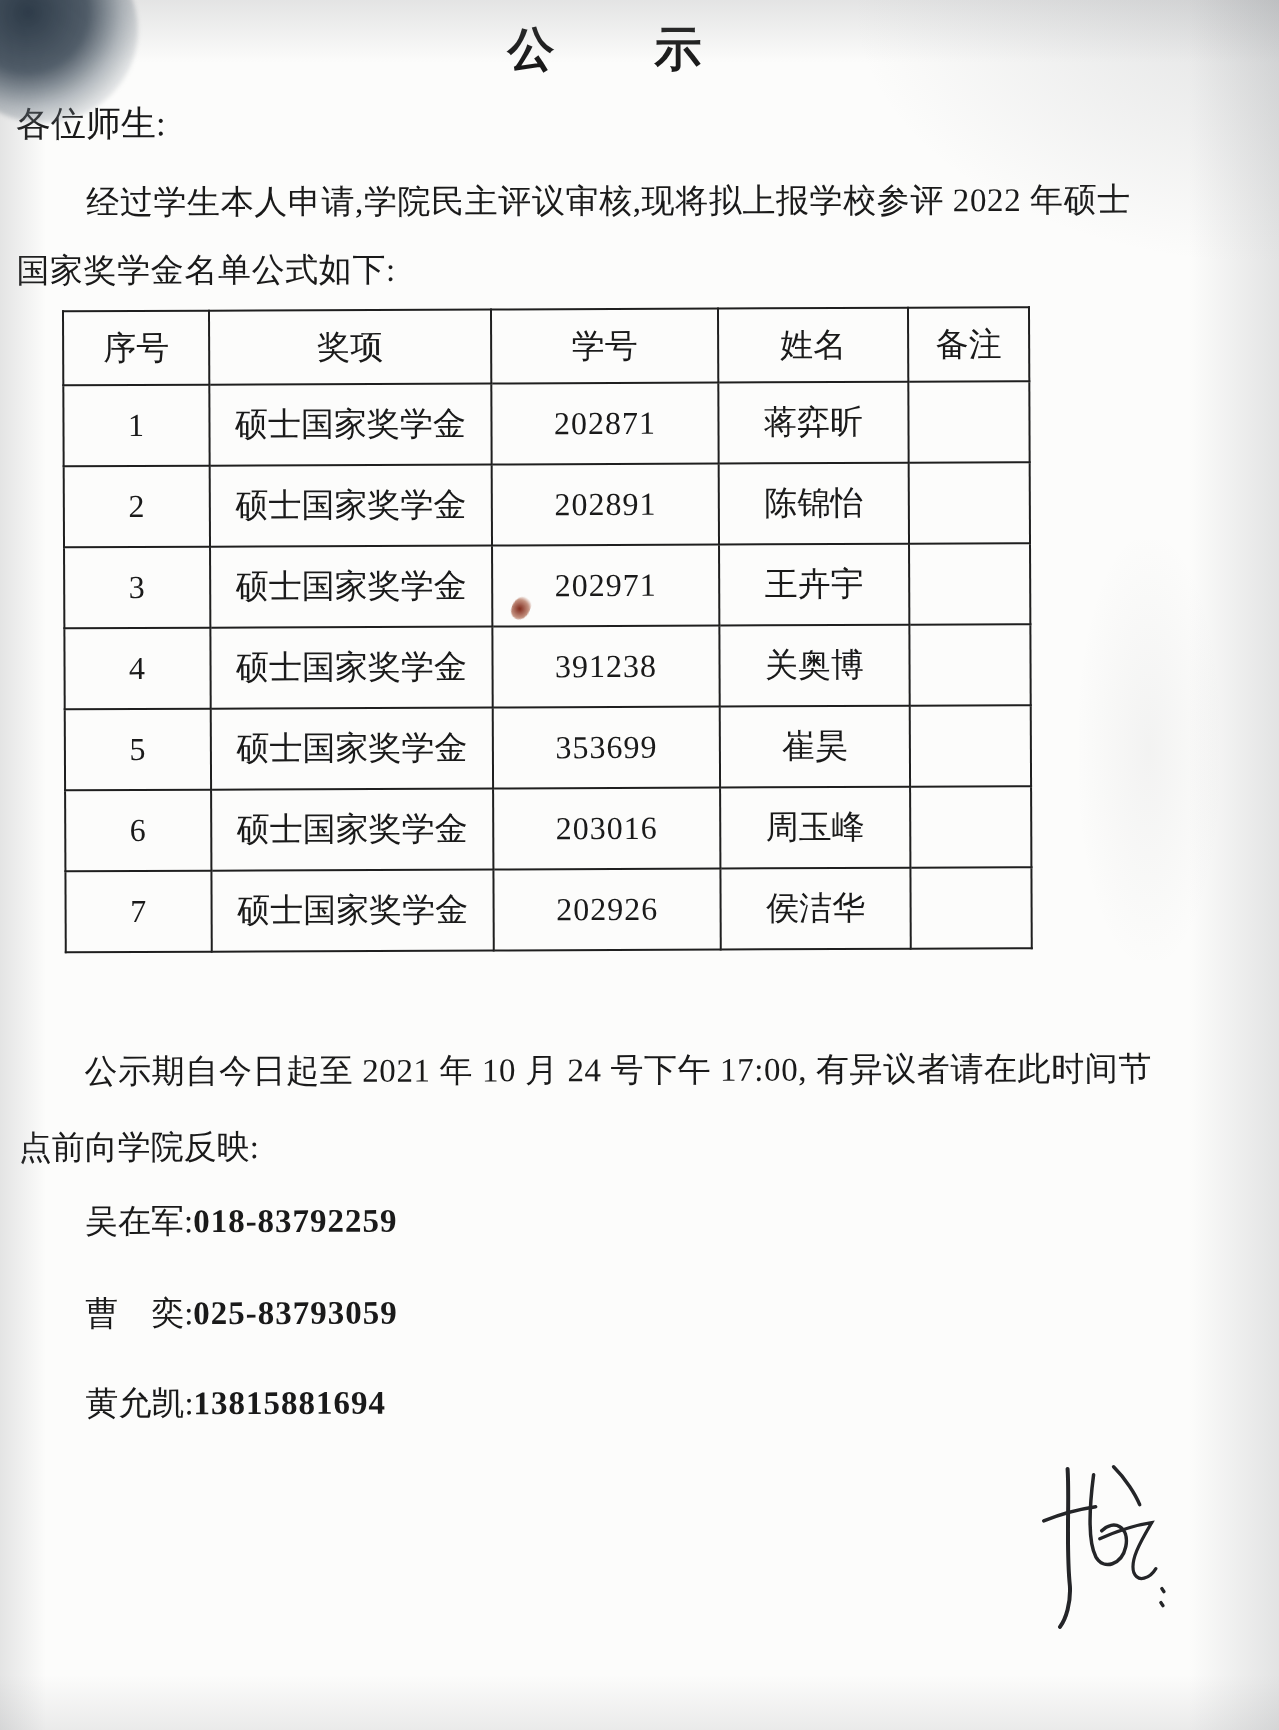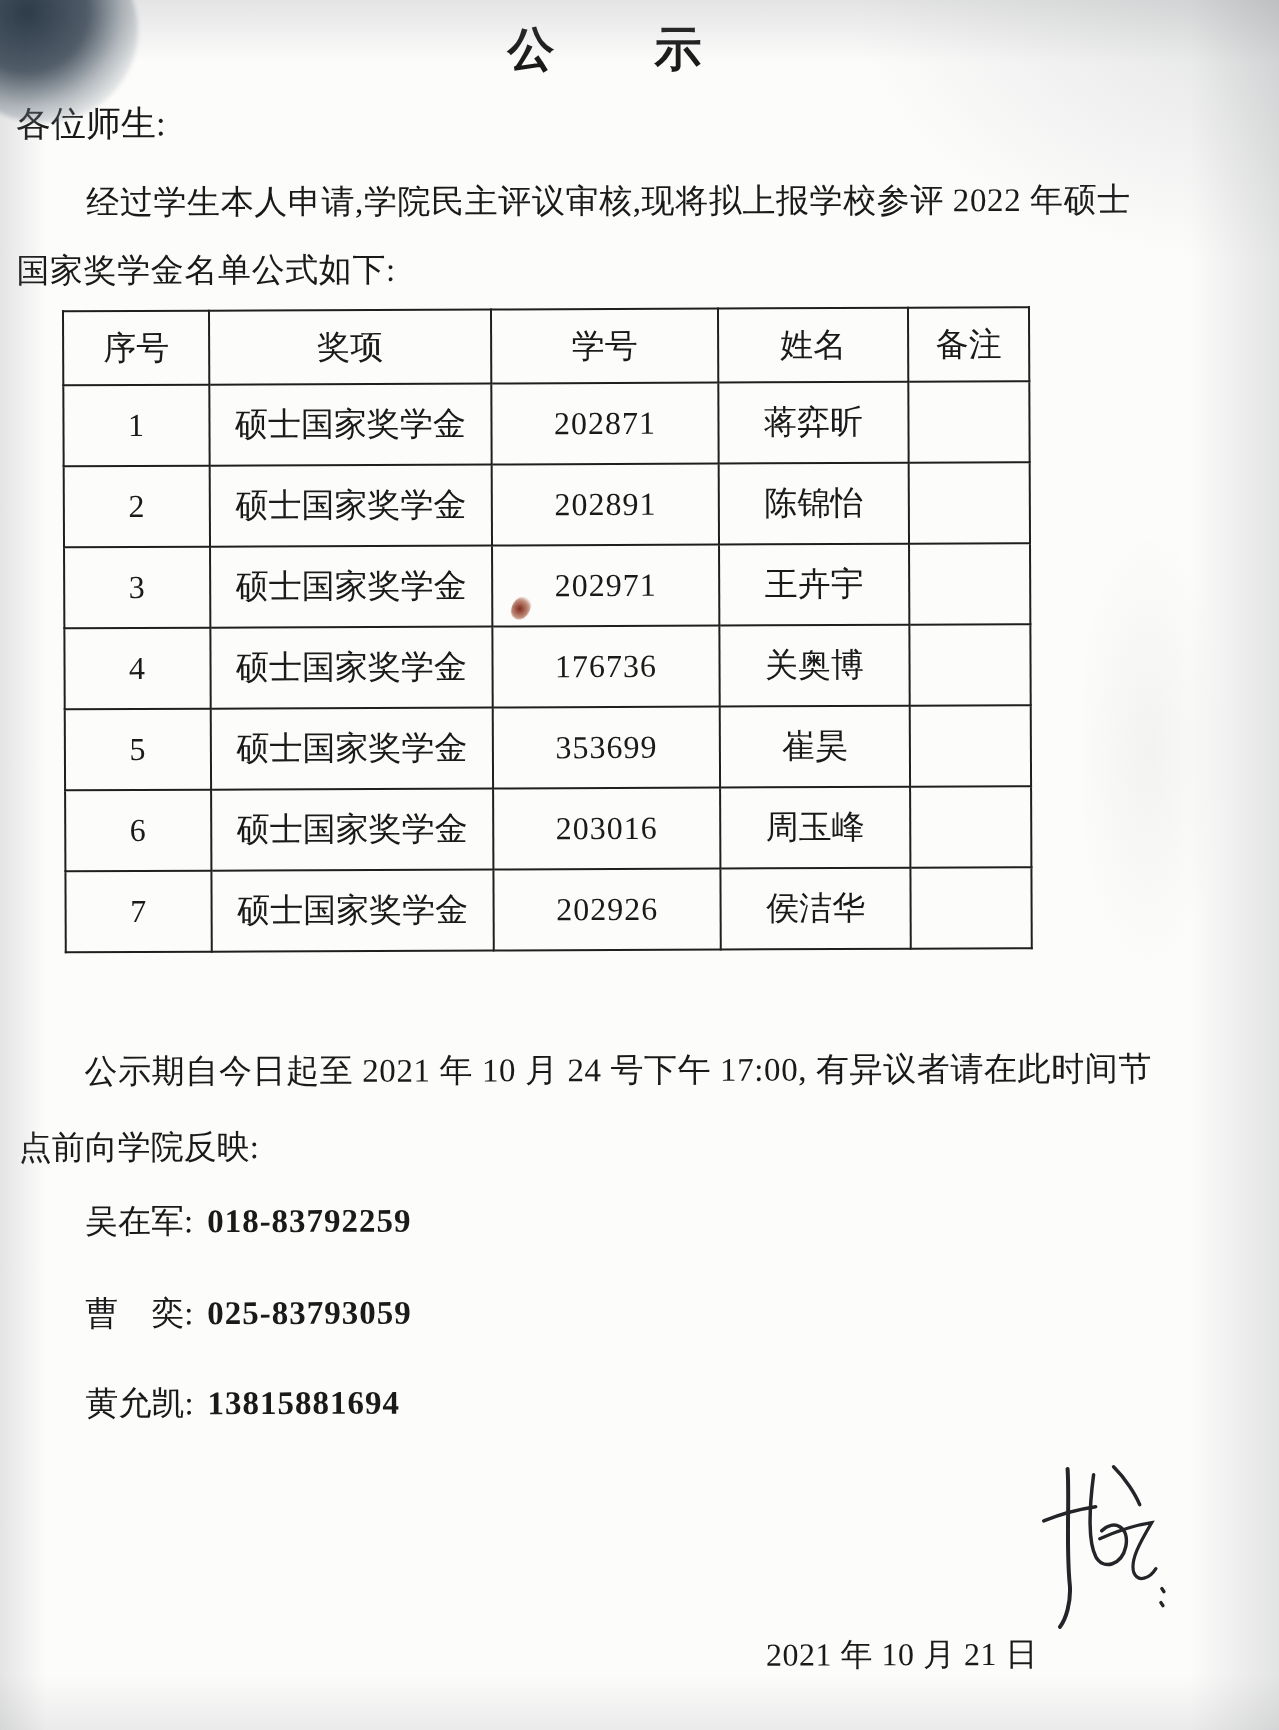--- a/index.html
+++ b/index.html
@@ -77,21 +77,21 @@
   .col-id { width: 227px; }
   .col-name { width: 190px; }
   .col-remark { width: 121px; }
   .award-table td.cell-no, .award-table td.cell-id { font-size: 32px; letter-spacing: 1px; }
 
   
   .notice-1 { position: absolute; left: 84px; top: 1048px; font-size: 33px; letter-spacing: 0.6px; }
   .notice-2 { position: absolute; left: 18px; top: 1124px; font-size: 33px; }
   .contact { position: absolute; left: 84px; font-size: 33px; }
   .contact:nth-of-type(1) { top: 1198px; }
-  .contact .contact-label { margin-right: 14px; }
+  .contact .contact-label { }
   .contact .contact-phone { font-weight: 600; letter-spacing: 1px; }
 
   
   .org-name { position: absolute; left: 748px; top: 1548px; font-size: 32px; }
   .sig-date { position: absolute; left: 764px; top: 1634px; font-size: 32px; letter-spacing: 0.5px; }
   .signature-svg { position: absolute; left: 1028px; top: 1462px; width: 140px; height: 175px; }
   .signature-svg path { stroke: #242528; fill: none; stroke-linecap: round; }
 </style>
 </head>
 <body>
@@ -144,21 +144,21 @@
     <td class="cell-no">3</td>
     <td class="cell-award">硕士国家奖学金</td>
     <td class="cell-id">202971</td>
     <td class="cell-name">王卉宇</td>
     <td class="cell-remark"></td>
   </tr>
 
   <tr>
     <td class="cell-no">4</td>
     <td class="cell-award">硕士国家奖学金</td>
-    <td class="cell-id">176736</td>
+    <td class="cell-id">391238</td>
     <td class="cell-name">关奥博</td>
     <td class="cell-remark"></td>
   </tr>
 
   <tr>
     <td class="cell-no">5</td>
     <td class="cell-award">硕士国家奖学金</td>
     <td class="cell-id">353699</td>
     <td class="cell-name">崔昊</td>
     <td class="cell-remark"></td>
@@ -203,21 +203,20 @@
     <svg class="signature-svg" viewBox="0 0 140 175">
       <path d="M38,8 C40,40 36,85 40,125 C41,142 36,158 30,166" stroke-width="4"></path>
       <path d="M14,60 C34,52 52,48 66,46" stroke-width="3.5"></path>
       <path d="M64,14 C60,44 58,80 66,96 C74,110 92,104 96,86 C100,66 84,58 72,70" stroke-width="3.5"></path>
       <path d="M84,6 C96,18 106,34 110,44" stroke-width="3.5"></path>
       <path d="M70,78 C88,70 108,64 122,62 C110,82 100,100 104,112 C108,122 120,118 126,108" stroke-width="3.2"></path>
       <path d="M132,128 L134,131" stroke-width="3.5"></path>
       <path d="M131,142 L133,145" stroke-width="3.5"></path>
     </svg>
 
-    <div class="sig-date">2021 年 10 月 21 日</div>
   </div>
 
   <div class="shade shade-top"></div>
   <div class="shade shade-left"></div>
   <div class="shade shade-right"></div>
   <div class="shade shade-bottom"></div>
   <div class="shade shade-topright"></div>
   <div class="shade shade-wrinkle"></div>
   <div class="corner-blob"></div>
   <div class="ink-stain"></div>

